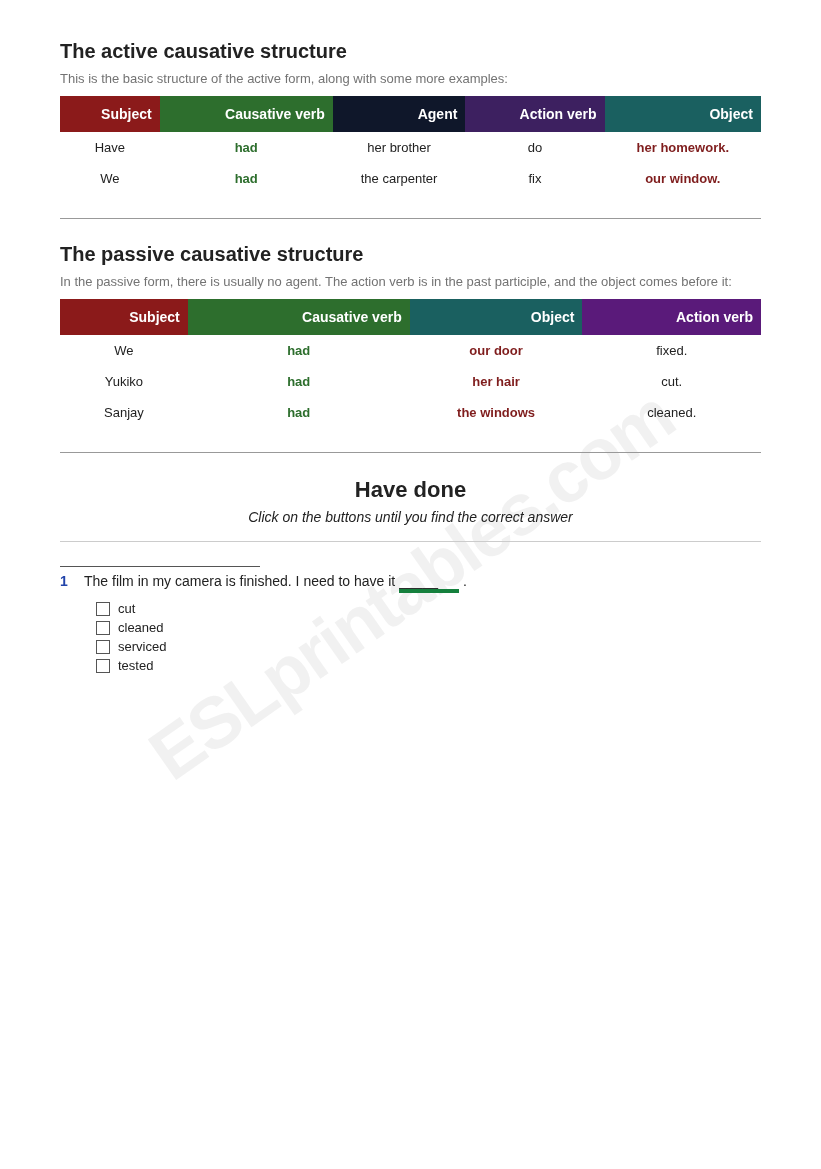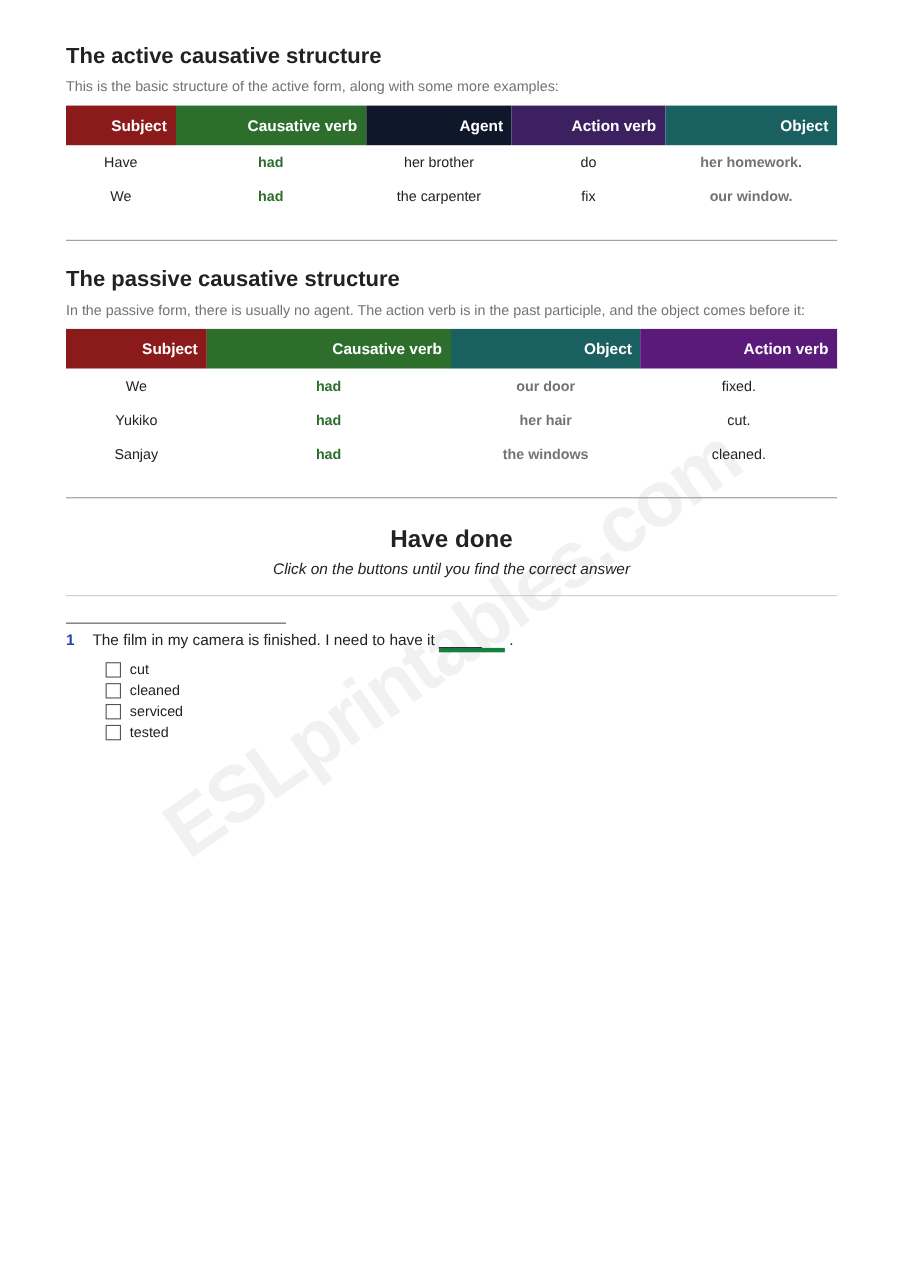--- a/index.html
+++ b/index.html
@@ -65,21 +65,21 @@
     .th-teal   { background-color: #1a6060; }
 
     .structure-table tbody tr td {
       text-align: center;
       padding: 8px 6px;
       font-size: 13px;
       vertical-align: middle;
     }
 
     .td-green { color: #2d6e2d; font-weight: bold; }
-    .td-teal  { color: #737373; font-weight: bold; }
+    .td-teal  { color: #7f1d1d; font-weight: bold; }
 
     hr.section-divider {
       border: none;
       border-top: 1px solid #999;
       margin: 24px 0;
     }
 
     
     .th-darkred   { background-color: #8b1a1a; }
     .th-green2    { background-color: #2d6e2d; }

